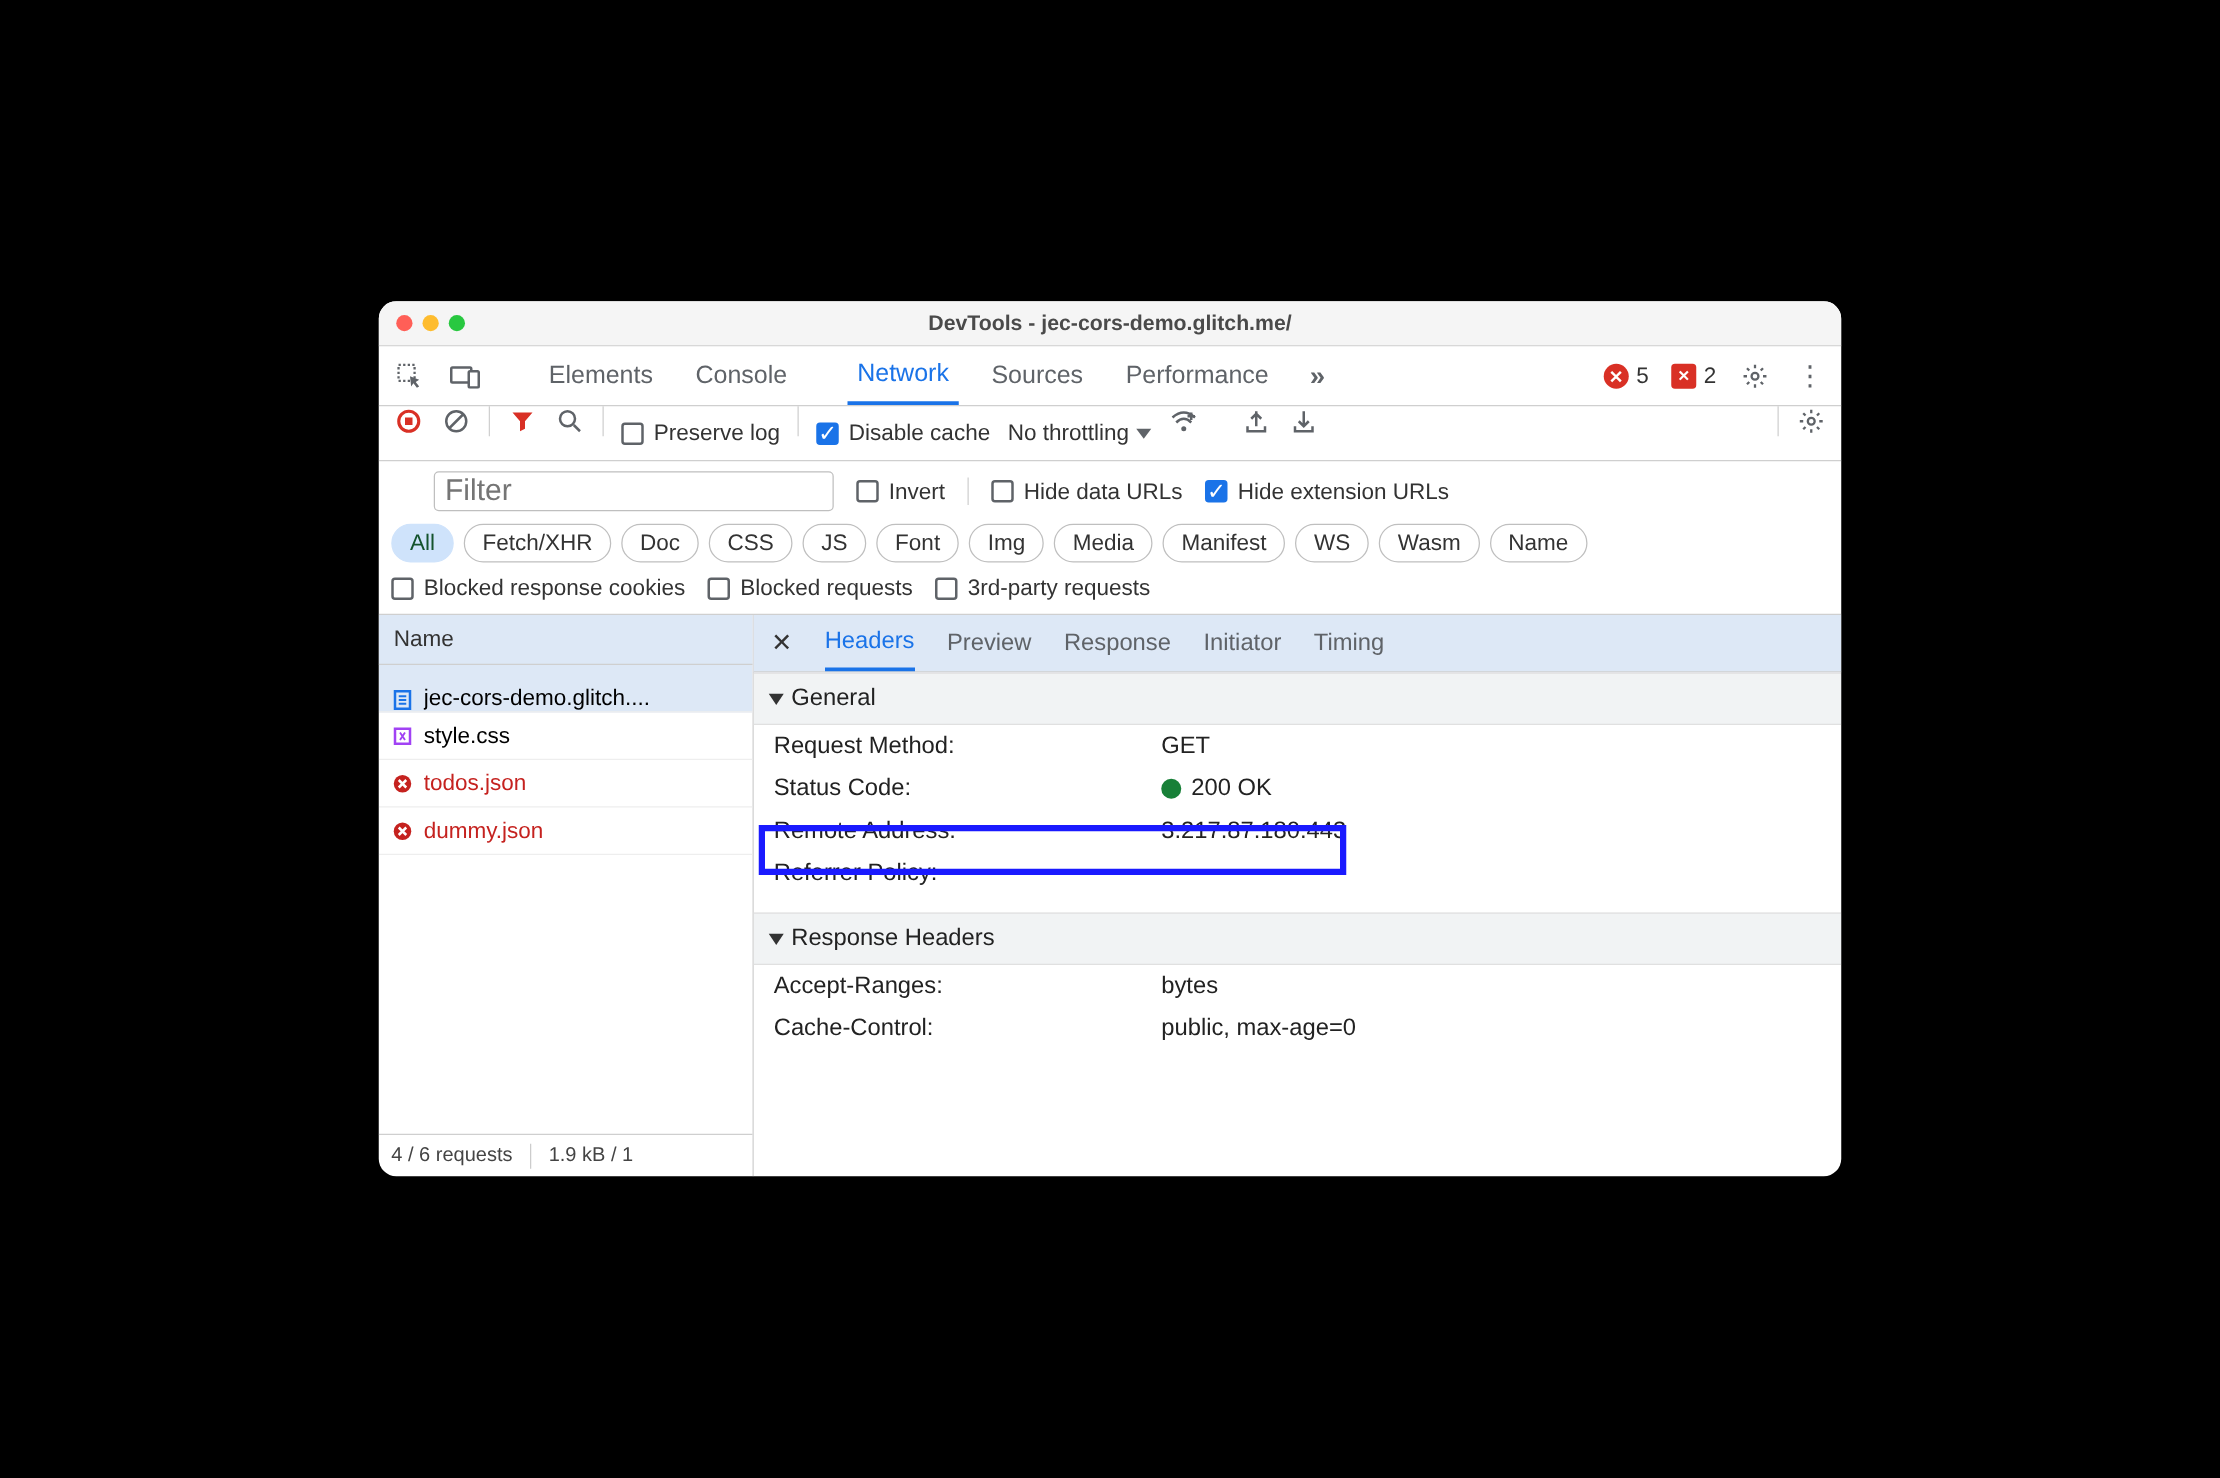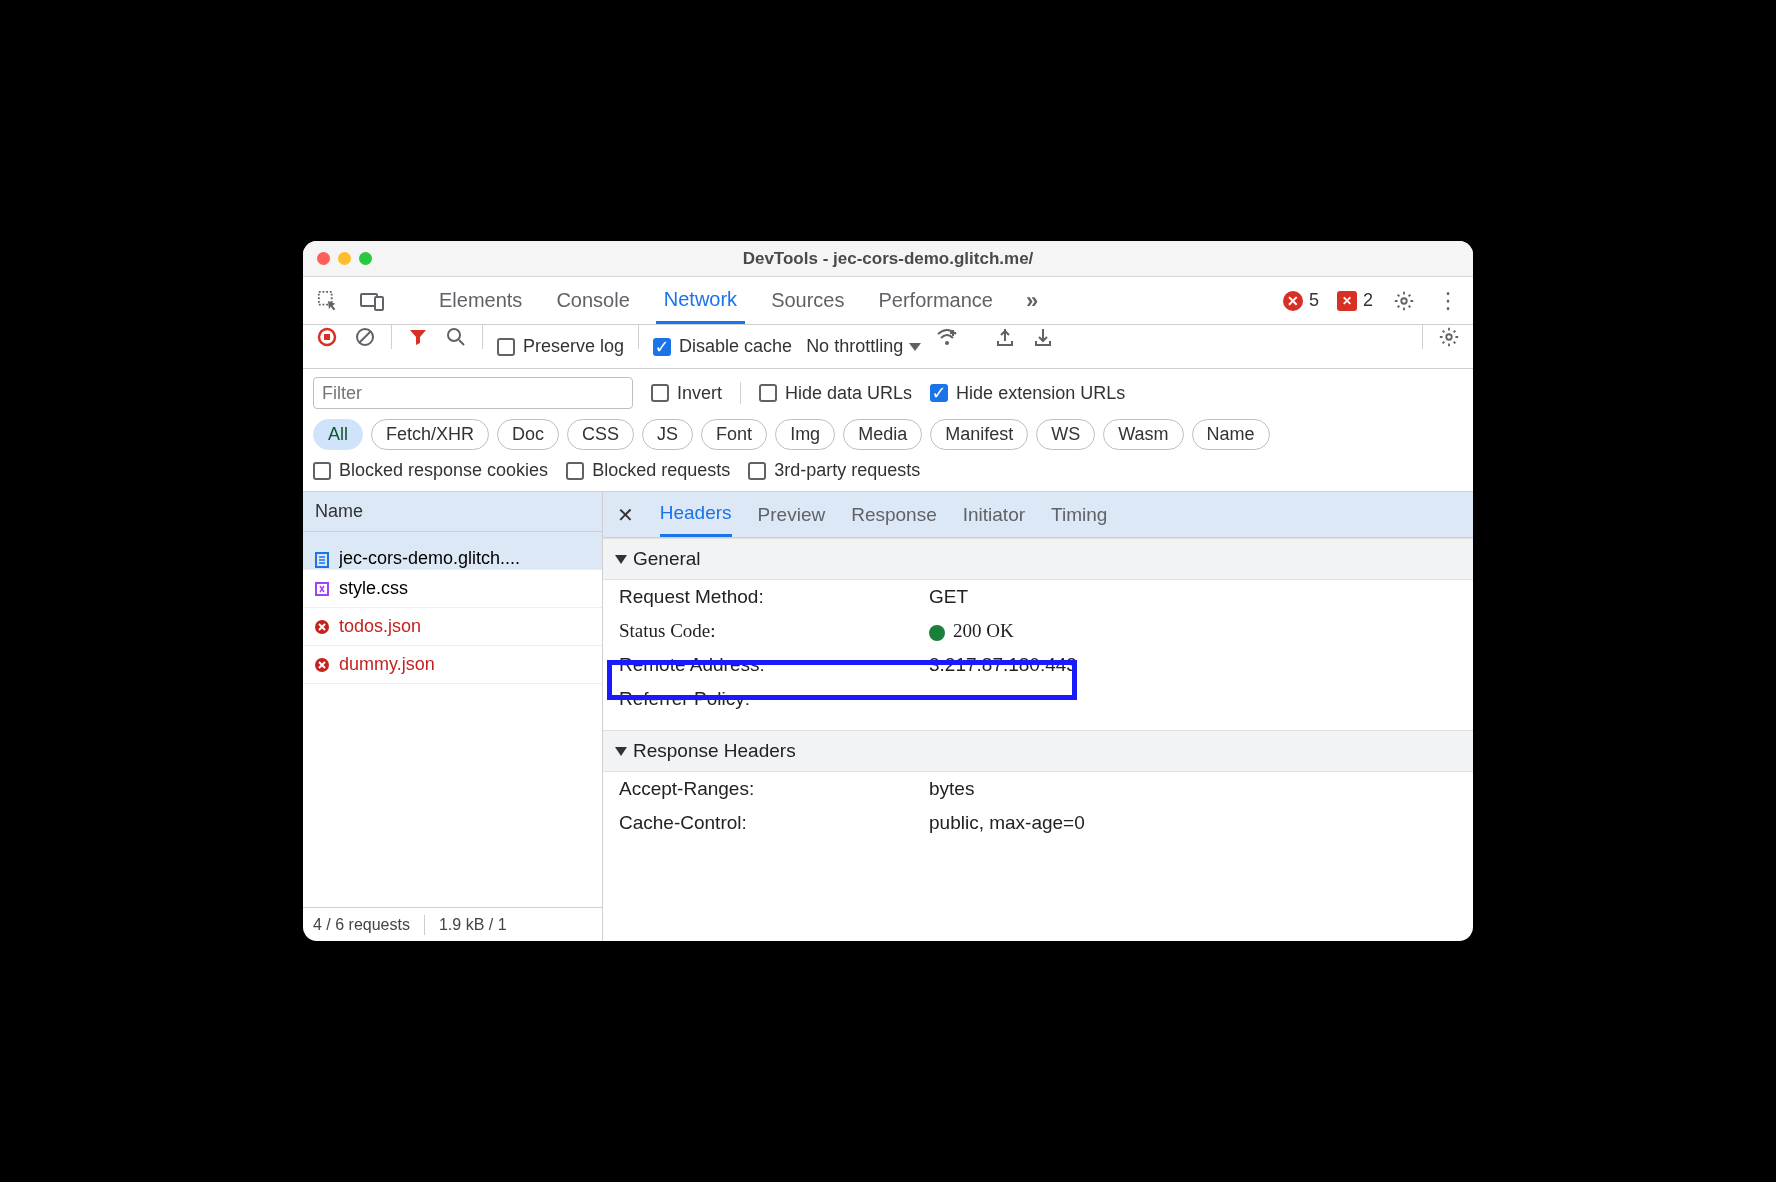--- a/index.html
+++ b/index.html
@@ -38,21 +38,21 @@
   .title { position:absolute; left:0; right:0; text-align:center; font-size:17px; color:#4a4a4a; font-weight:600; }
 
   .tabbar {
     height: 48px;
     border-bottom: 1px solid #cfcfcf;
     display:flex; align-items:center; padding:0 12px; gap:18px;
     font-size:20px; color:#5f6368;
   }
   .tabbar .icon-btn { width:26px; height:26px; display:flex; align-items:center; justify-content:center; color:#5f6368; }
   .tabbar .tab { padding: 0 8px; height:100%; display:flex; align-items:center; cursor:pointer; }
-  .tabbar .tab.active { color:#1a73e8; border-bottom:3px solid #1a73e8; }
+  .tabbar .tab.active { color:#1a73e8; border-bottom:3px solid #1a73e8;margin-left:22px; }
   .tabbar .spacer { flex:1; }
   .badge-err { display:flex; align-items:center; gap:6px; font-size:18px; color:#333; }
   .badge-err .circ { width:20px; height:20px; border-radius:50%; background:#d93025; color:#fff; display:flex; align-items:center; justify-content:center; font-size:14px; font-weight:bold; }
   .badge-err .sq { width:20px; height:20px; border-radius:3px; background:#d93025; color:#fff; display:flex; align-items:center; justify-content:center; font-size:12px; font-weight:bold; }
 
   .toolbar2 {
     height: 44px; border-bottom:1px solid #cfcfcf;
     display:flex; padding:0 12px; gap:14px;
     font-size:18px; color:#333;
   }
@@ -62,21 +62,21 @@
   .cb.checked { background:#1a73e8; border-color:#1a73e8; color:#fff; }
   .chk-label { display:flex; align-items:center; gap:8px; }
   .sel { display:flex; align-items:center; gap:6px; }
   .tri-down { width:0; height:0; border-left:6px solid transparent; border-right:6px solid transparent; border-top:8px solid #5f6368; }
 
   .filterbar {
     border-bottom:1px solid #cfcfcf; padding:8px 10px 10px 10px;
     display:flex; flex-direction:column; gap:10px; font-size:18px; color:#333;
   }
   .filter-row1 { display:flex; align-items:center; gap:18px; }
-  .filter-input { width:320px; height:32px; border:1px solid #bfbfbf; border-radius:4px; padding:0 8px; font-size:18px; color:#777; }
+  .filter-input { width:320px; height:32px; border:1px solid #bfbfbf; border-radius:4px; padding:0 8px; font-size:24px; color:#777;margin-left:34px; }
   .chips { display:flex; gap:8px; flex-wrap:wrap; }
   .chip { border:1px solid #bfbfbf; border-radius:16px; padding:4px 14px; font-size:18px; cursor:pointer; }
   .chip.active { background:#cfe3fb; border-color:#cfe3fb; color:#14532d; }
 
   .content { flex:1; display:flex; min-height:0; }
   .left { width:300px; border-right:1px solid #cfcfcf; display:flex; flex-direction:column; }
   .left-head { background:#dde8f6; height:40px; display:flex; align-items:center; padding:0 12px; font-size:18px; color:#333; border-bottom:1px solid #cfcfcf; }
   .rows { flex:1; overflow:auto; }
   .row { height:38px; display:flex; align-items:center; gap:8px; padding:0 10px; font-size:18px; border-bottom:1px solid #eee; cursor:pointer; }
   .row.sel { background:#dde8f6;align-items:flex-end; }
@@ -334,21 +334,21 @@
       </div>
       <div class="detail-body">
         <div class="sect-head">
           <span class="disclose"></span>
           <span>General</span>
         </div>
         <div class="kv">
             <div class="k">Request Method:</div>
             <div class="v">GET</div>
           </div>
-        <div class="kv" style="position:relative;font-family:Liberation Serif, serif;">
+        <div class="kv" style="position:relative;">
           <div class="k">Status Code:</div>
           <div class="v"><span class="status-dot"></span><span>200 OK</span></div>
         </div>
         <div class="kv">
             <div class="k">Remote Address:</div>
             <div class="v">3.217.87.180:443</div>
           </div>
         <div class="kv">
             <div class="k">Referrer Policy:</div>
           </div>

